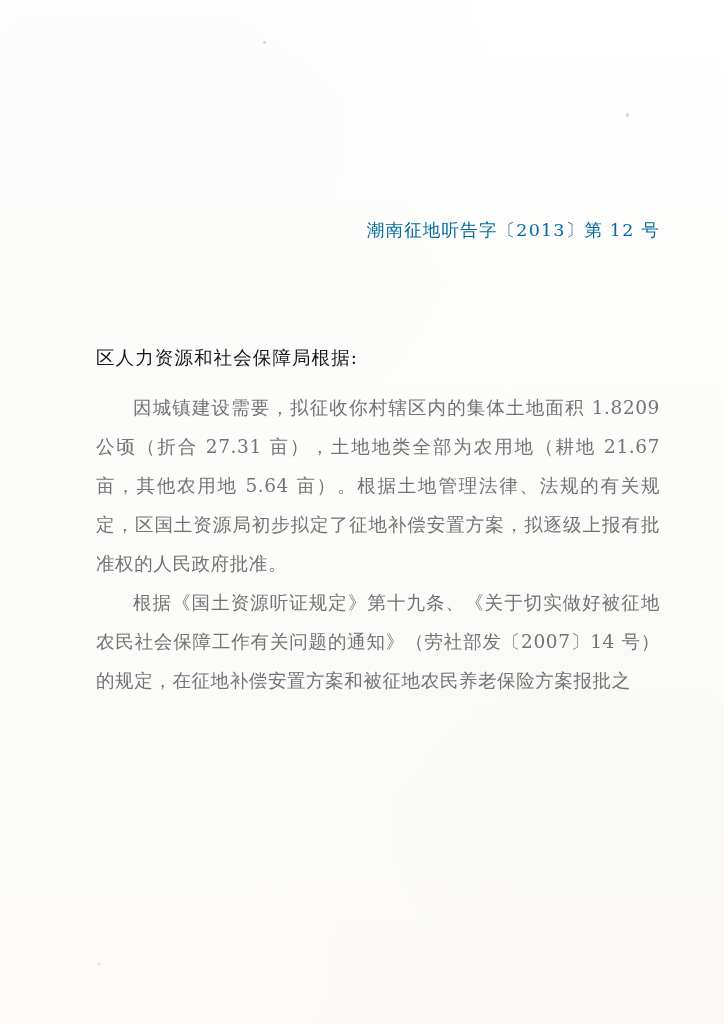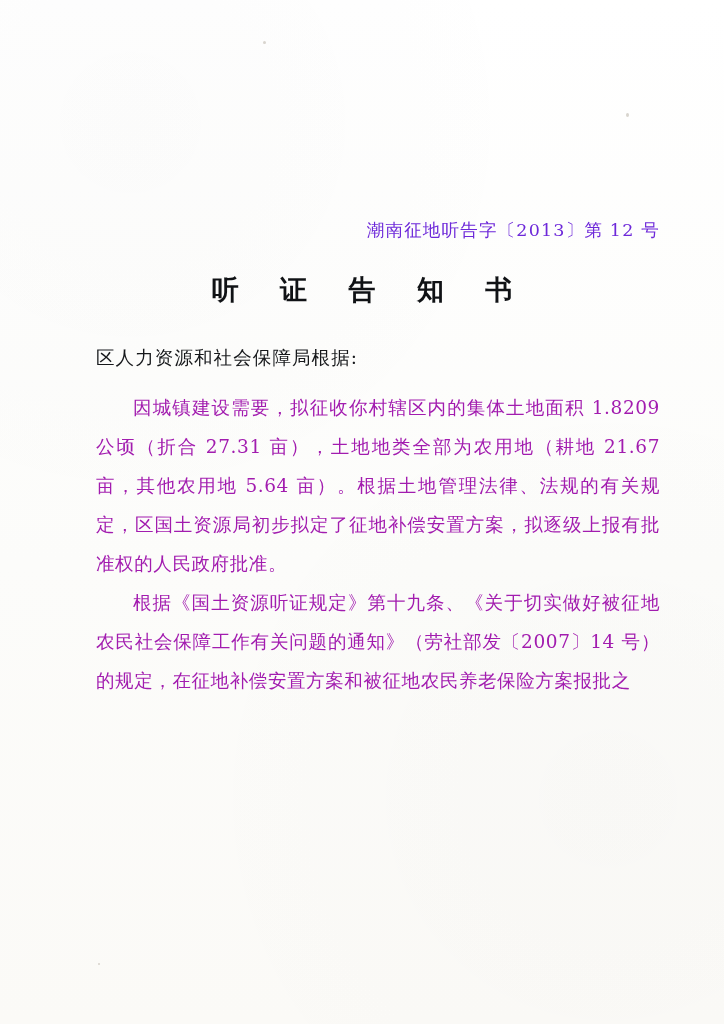--- a/index.html
+++ b/index.html
@@ -43,21 +43,21 @@
     width: 724px;
     height: 1024px;
   }
   .doc-number {
     position: absolute;
     right: 64px;
     top: 218px;
     font-size: 17.5px;
     letter-spacing: 1.2px;
     white-space: nowrap;
-    color: #6d28d9;
+    color: #0369a1;
   }
   .doc-title {
     position: absolute;
     left: 0;
     right: 0;
     top: 272px;
     text-align: center;
     font-size: 27px;
     font-weight: bold;
     letter-spacing: 16px;
@@ -75,21 +75,21 @@
   .body-text {
     position: absolute;
     left: 96px;
     top: 388px;
     width: 564px;
     font-size: 18.5px;
     line-height: 39px;
     letter-spacing: 0.6px;
     text-align: justify;
     text-justify: inter-ideograph;
-    color: #a21caf;
+    color: #737373;
   }
   .body-text p {
     margin: 0 0 0 0;
     text-indent: 2em;
   }
   .body-text p + p {
     margin-top: 0px;
   }
 </style>
 </head>
@@ -99,21 +99,20 @@
   <div class="paper-tint"></div>
 
   <div class="speck" style="left:263px; top:41px; width:3px; height:3px;"></div>
   <div class="speck" style="left:626px; top:113px; width:3px; height:4px;"></div>
   <div class="speck" style="left:98px; top:963px; width:2px; height:2px;"></div>
 
   <div class="content">
 
     <div class="doc-number">潮南征地听告字〔2013〕第 12 号</div>
 
-    <div class="doc-title">听 证 告 知 书</div>
 
     <div class="addressee">区人力资源和社会保障局根据:</div>
 
     <div class="body-text">
       <p>因城镇建设需要，拟征收你村辖区内的集体土地面积 1.8209 公顷（折合 27.31 亩），土地地类全部为农用地（耕地 21.67 亩，其他农用地 5.64 亩）。根据土地管理法律、法规的有关规定，区国土资源局初步拟定了征地补偿安置方案，拟逐级上报有批准权的人民政府批准。</p>
       <p>根据《国土资源听证规定》第十九条、《关于切实做好被征地农民社会保障工作有关问题的通知》（劳社部发〔2007〕14 号）的规定，在征地补偿安置方案和被征地农民养老保险方案报批之</p>
     </div>
 
   </div>
 </div>

